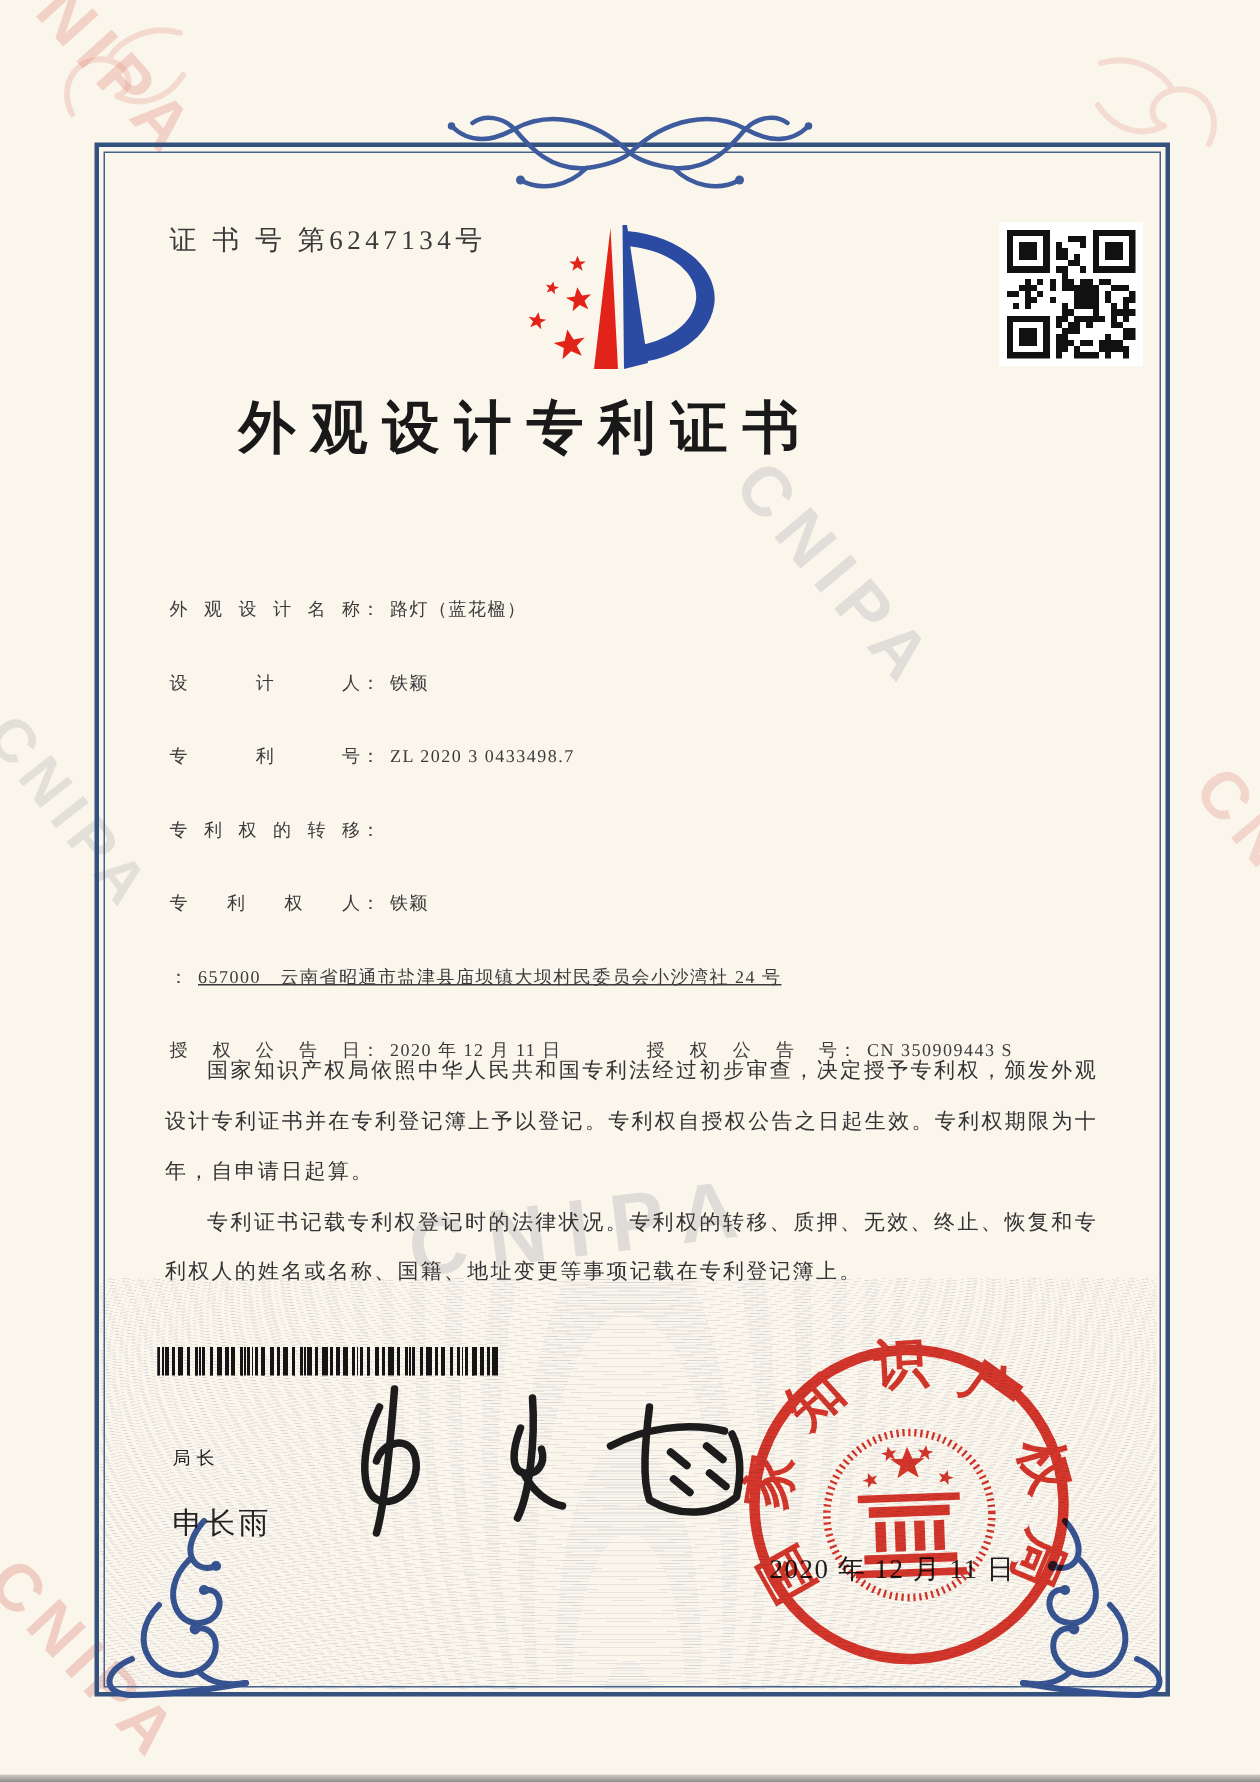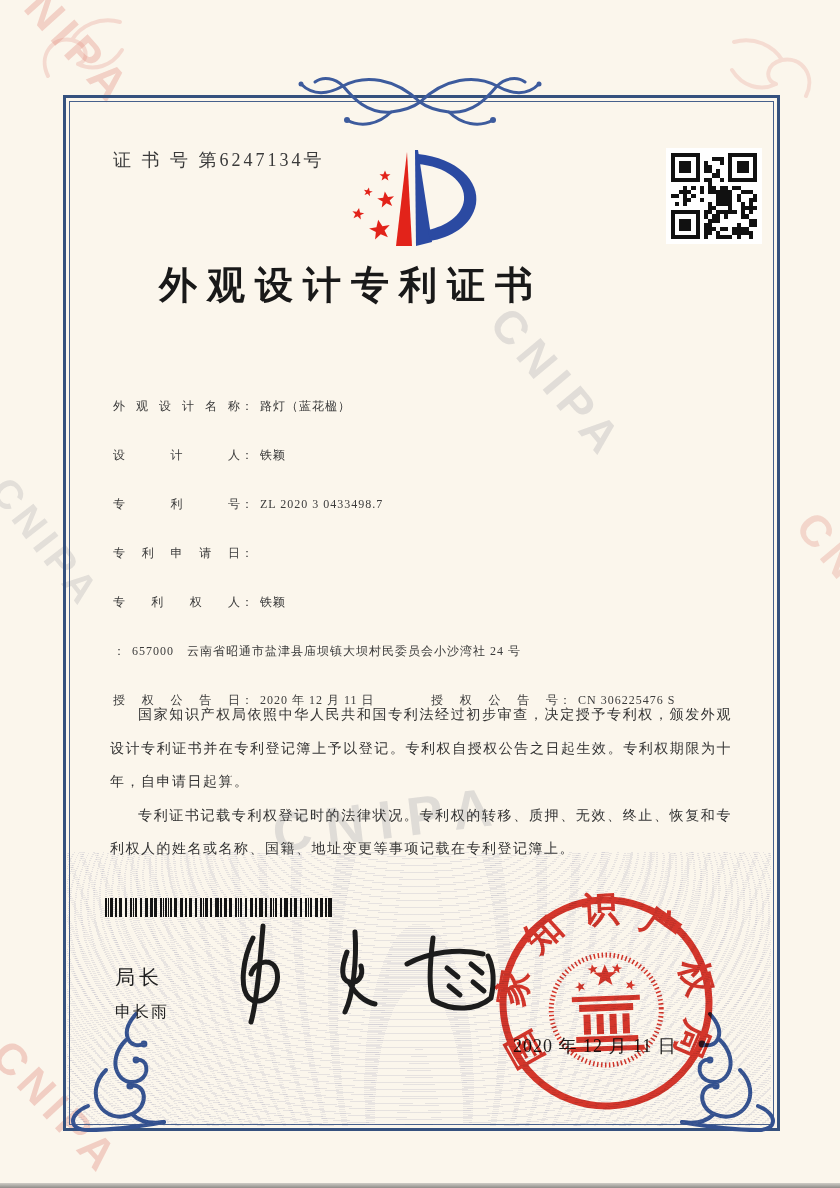--- a/index.html
+++ b/index.html
@@ -38,41 +38,41 @@
 
   .title{position:absolute;left:0;top:260px;width:692px;text-align:center;
       font-size:38px;font-weight:bold;color:#191919;letter-spacing:10px;text-indent:10px;}
 
   
   .fields{position:absolute;left:113px;top:357px;width:616px;font-size:12px;line-height:28px;letter-spacing:1px;margin-top:35px;}
   .frow{display:flex;margin-bottom:21px;position:relative;}
   .flabel{display:inline-block;width:128px;text-align:justify;text-align-last:justify;flex:none;}
   .fcolon{flex:none;}
   .fvalue{margin-left:6px;}
-  .addr .fvalue{width:452px;}
+  .addr .fvalue{width:452px;text-decoration:underline;}
   .grant-right{position:absolute;left:318px;top:0;display:flex;}
 
   .paras{position:absolute;left:110px;top:698px;width:622px;font-size:14px;line-height:33.5px;
       letter-spacing:1.5px;text-align:justify;color:#333;}
   .paras p{margin:0;text-indent:2em;}
 
   
   .wavezone{position:absolute;left:67px;top:852px;width:704px;height:274px;
       background:
         repeating-radial-gradient(120% 90% at 50% -45%, rgba(120,122,160,.16) 0 1px, transparent 1px 6px),
         repeating-radial-gradient(130% 95% at 50% 145%, rgba(120,122,160,.13) 0 1px, transparent 1px 7px);}
 
   .barcode{position:absolute;left:38px;top:46px;width:228px;height:19px;
       background:
         repeating-linear-gradient(90deg,#141414 0 2px,transparent 2px 5px),
         repeating-linear-gradient(90deg,#141414 0 1px,transparent 1px 7px),
         repeating-linear-gradient(90deg,transparent 0 3px,#141414 3px 4px,transparent 4px 11px);}
 
-  .sig-title{position:absolute;left:48px;top:112px;font-size:20px;letter-spacing:4px;color:#222;}
-  .sig-name{position:absolute;left:48px;top:150px;font-size:16px;letter-spacing:2px;color:#222;}
+  .sig-title{position:absolute;left:48px;top:112px;font-size:12px;letter-spacing:4px;color:#222;}
+  .sig-name{position:absolute;left:48px;top:150px;font-size:20px;letter-spacing:2px;color:#222;}
   .sig-script{position:absolute;left:130px;top:70px;}
 
   .seal{position:absolute;left:428px;top:40px;mix-blend-mode:multiply;opacity:.93;transform:rotate(-2deg);}
   .seal-date{position:absolute;left:446px;top:182px;font-size:18px;letter-spacing:1px;color:#1d1d1d;}
 
   .pagefoot{position:absolute;left:0;top:228px;width:704px;text-align:center;font-size:16px;letter-spacing:2px;color:#3c3c3c;}
   .note{position:absolute;left:0;top:1142px;width:840px;text-align:center;font-size:17px;letter-spacing:3px;color:#333;}
   .bottom-edge{position:absolute;left:0;bottom:0;width:840px;height:5px;
       background:linear-gradient(#cfccc6,#8f8d89);}
 </style>
@@ -316,40 +316,40 @@
       <span class="flabel">设计人</span>
         <span class="fcolon">：</span>
       <span class="fvalue">铁颖</span>
     </div>
     <div class="frow">
       <span class="flabel">专利号</span>
         <span class="fcolon">：</span>
       <span class="fvalue">ZL 2020 3 0433498.7</span>
     </div>
     <div class="frow">
-      <span class="flabel">专利申请日</span>
+      <span class="flabel">专利权的转移</span>
         <span class="fcolon">：</span>
     </div>
     <div class="frow">
       <span class="flabel">专利权人</span>
         <span class="fcolon">：</span>
       <span class="fvalue">铁颖</span>
     </div>
     <div class="frow addr">
         <span class="fcolon">：</span>
       <span class="fvalue">657000　云南省昭通市盐津县庙坝镇大坝村民委员会小沙湾社 24 号</span>
     </div>
     <div class="frow">
       <span class="flabel">授权公告日</span>
         <span class="fcolon">：</span>
       <span class="fvalue">2020 年 12 月 11 日</span>
       <span class="grant-right">
         <span class="flabel">授权公告号</span>
           <span class="fcolon">：</span>
-        <span class="fvalue">CN 306225476 S</span>
+        <span class="fvalue">CN 350909443 S</span>
       </span>
     </div>
   </div>
 
   <div class="paras">
     <p>国家知识产权局依照中华人民共和国专利法经过初步审查，决定授予专利权，颁发外观设计专利证书并在专利登记簿上予以登记。专利权自授权公告之日起生效。专利权期限为十年，自申请日起算。</p>
     <p>专利证书记载专利权登记时的法律状况。专利权的转移、质押、无效、终止、恢复和专利权人的姓名或名称、国籍、地址变更等事项记载在专利登记簿上。</p>
   </div>
 
   <div class="wavezone">

